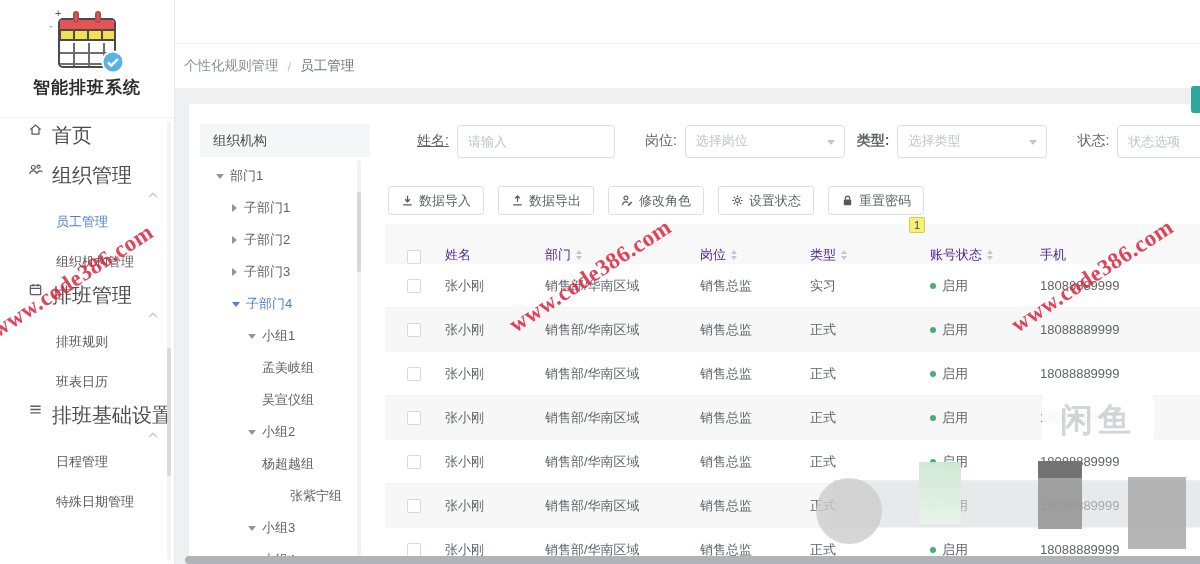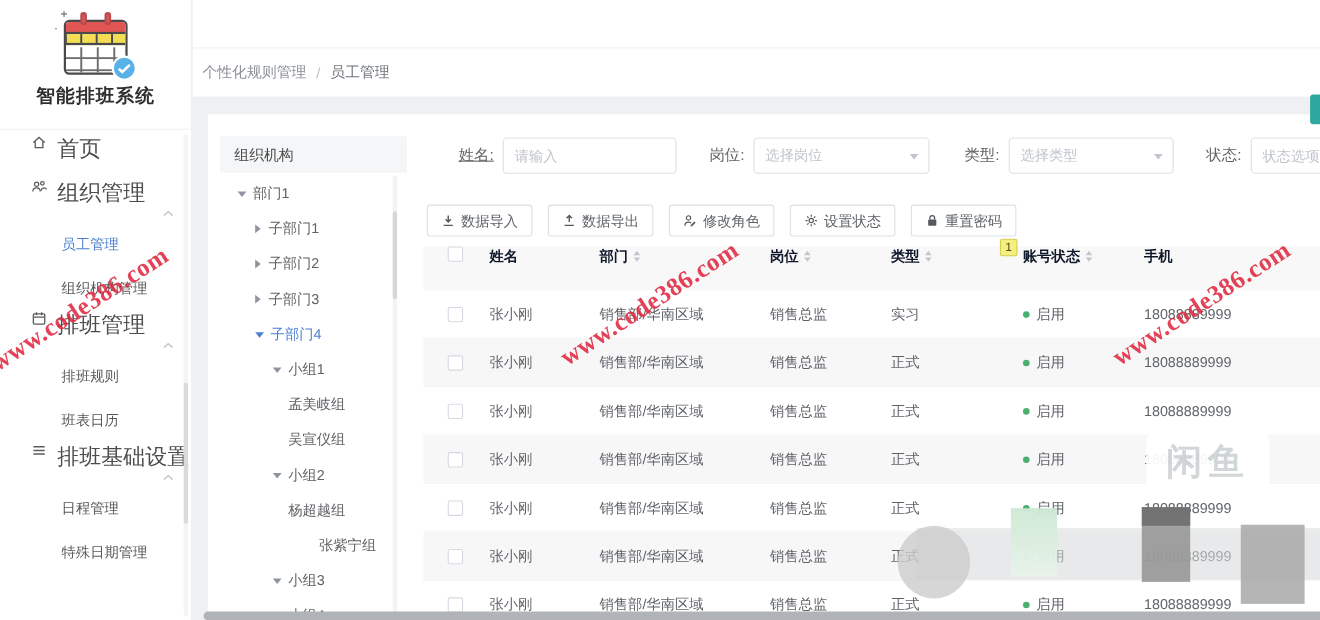--- a/index.html
+++ b/index.html
@@ -56,21 +56,21 @@
   .f-select .ph{color:#c0c4cc}
   .f-chev{position:absolute;right:9px;top:14px;width:0;height:0;border-left:4px solid transparent;border-right:4px solid transparent;border-top:5px solid #c0c4cc}
 
   
   .toolbar{position:absolute;left:199px;top:82px;display:flex;gap:14px}
   .tb-btn{height:29px;padding:0 12px;border:1px solid #dcdfe6;border-radius:3px;background:#fff;color:#5f6368;font-size:13px;display:inline-flex;align-items:center;gap:5px;cursor:pointer;font-family:inherit}
   .tb-btn svg{color:#55595e}
 
   
   .etable{position:absolute;left:196px;top:120px;right:0;bottom:0;font-size:13px}
-  .t-head{height:40px;background:#f8f8f9;display:flex;align-items:flex-start;font-weight:bold;color:#0f172a}
+  .t-head{height:40px;background:#f8f8f9;display:flex;align-items:flex-end;font-weight:normal;color:#4c1d95}
   .t-row{height:44px;display:flex;align-items:center;color:#5f6368;border-bottom:1px solid #f4f4f4;background:#fff}
   .t-row.alt{background:#f7f7f8}
   .c0{width:60px;padding-left:22px}.c1{width:100px}.c2{width:155px}.c3{width:110px}.c4{width:120px}.c5{width:110px}.c6{flex:1}
   .cell{flex:none;display:flex;align-items:center}
   .cb{width:14px;height:14px;border:1px solid #d6d9df;border-radius:2px;background:#fff;cursor:pointer}
   .sort{display:inline-flex;flex-direction:column;gap:2px;margin-left:5px}
   .sort i{display:block;width:0;height:0;border-left:3.5px solid transparent;border-right:3.5px solid transparent}
   .sort .up{border-bottom:4px solid #c2c6cc}
   .sort .dn{border-top:4px solid #c2c6cc}
   .dot{width:6px;height:6px;border-radius:50%;background:var(--green);margin-right:6px}
@@ -259,21 +259,21 @@
       </div>
 
       <div class="filters" id="filters">
           <span class="f-label" style="margin-left: 14px; text-decoration: underline;">姓名:</span>
           <input class="f-input" placeholder="请输入" style="width: 158px;">
           <span class="f-label" style="margin-left: 30px;">岗位:</span>
           <div class="f-select" style="width: 160px;">
             <span class="ph">选择岗位</span>
             <span class="f-chev"></span>
           </div>
-          <span class="f-label" style="margin-left: 32px;">类型:</span>
+          <span class="f-label" style="margin-left: 12px; font-weight: bold;">类型:</span>
           <div class="f-select" style="width: 150px;">
             <span class="ph">选择类型</span>
             <span class="f-chev"></span>
           </div>
           <span class="f-label" style="margin-left: 30px;">状态:</span>
           <input class="f-input" placeholder="状态选项" style="width: 115px;">
         </div>
       <div class="toolbar" id="toolbar">
           <button class="tb-btn">
             <span style="display: flex;">

